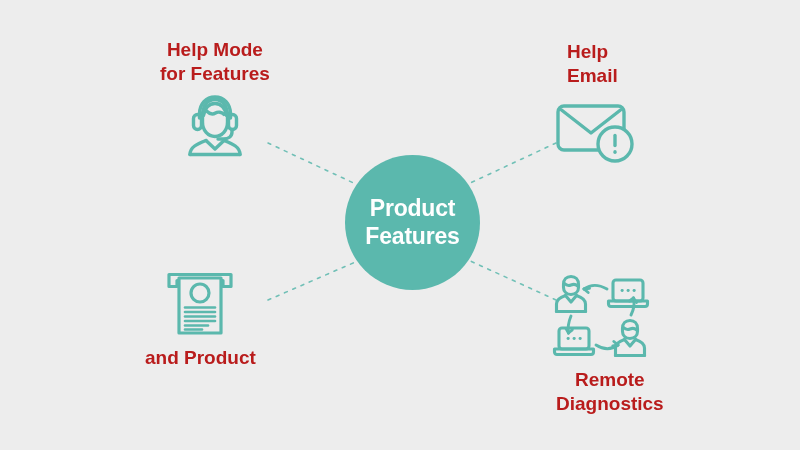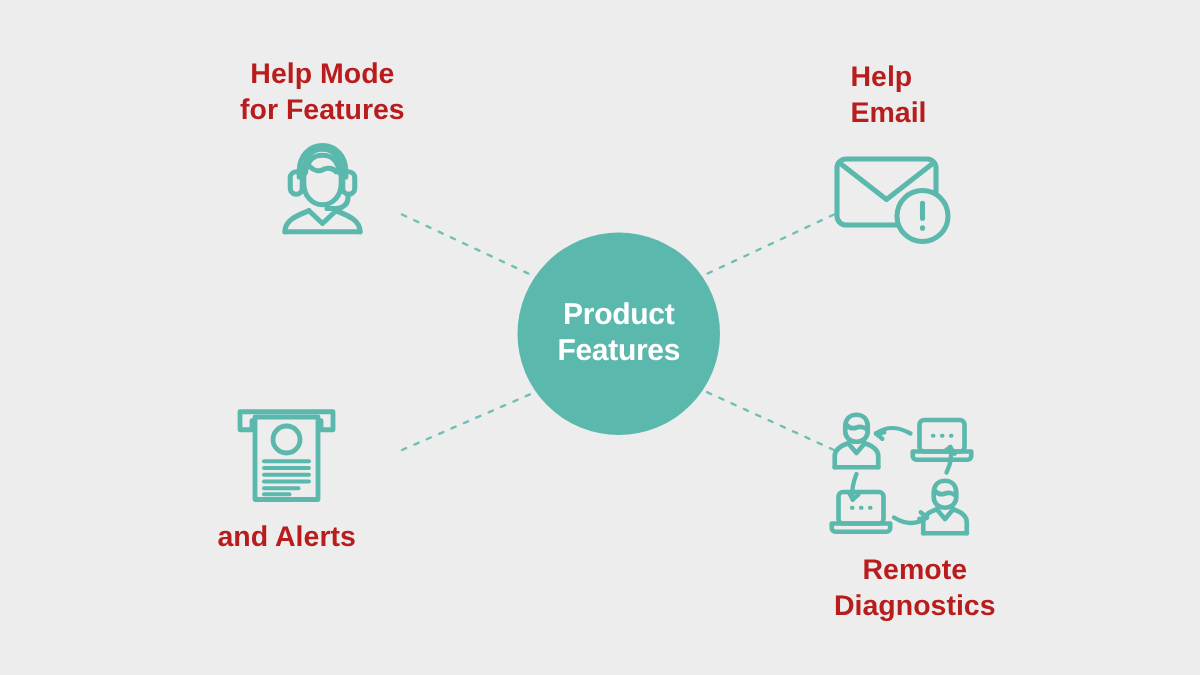--- a/index.html
+++ b/index.html
@@ -37,21 +37,21 @@
     border-radius: 50%;
     background: #5bb8ad;
     display: flex;
     flex-direction: column;
     align-items: center;
     justify-content: center;
     z-index: 3;
   }
   .hub-line {
     color: #ffffff;
-    font-size: 20px;
+    font-size: 23px;
     font-weight: bold;
     line-height: 1.18;
     letter-spacing: -0.2px;
     white-space: nowrap;
   }
 
   
   .node {
     position: absolute;
     z-index: 2;
@@ -176,21 +176,21 @@
             <path d="M25 44 L55 44"></path>
             <path d="M25 48.5 L55 48.5"></path>
             <path d="M25 53 L55 53"></path>
             <path d="M25 57.5 L48 57.5"></path>
             <path d="M25 61.5 L42 61.5"></path>
           </g>
         </g>
       </svg>
     </div>
     <div class="label-block">
-      <div class="node-label">and Alerts</div>
+      <div class="node-label">and Product</div>
     </div>
   </div>
 
   <div class="node" id="node-remote">
     <div class="icon-wrap">
       <svg width="104" height="90" viewBox="0 0 104 90" xmlns="http://www.w3.org/2000/svg">
         <g fill="none" stroke="#5bb8ad" stroke-width="3.1" stroke-linecap="round" stroke-linejoin="round">
 
           <g transform="translate(4,4)">
             <path d="M9.5 10.5 C9.5 5.5 12.5 2.5 17 2.5 C21.5 2.5 24.5 5.5 24.5 10.5 L24.5 13.5 C24.5 17.5 21.5 20.5 17 20.5 C12.5 20.5 9.5 17.5 9.5 13.5 Z"></path>

